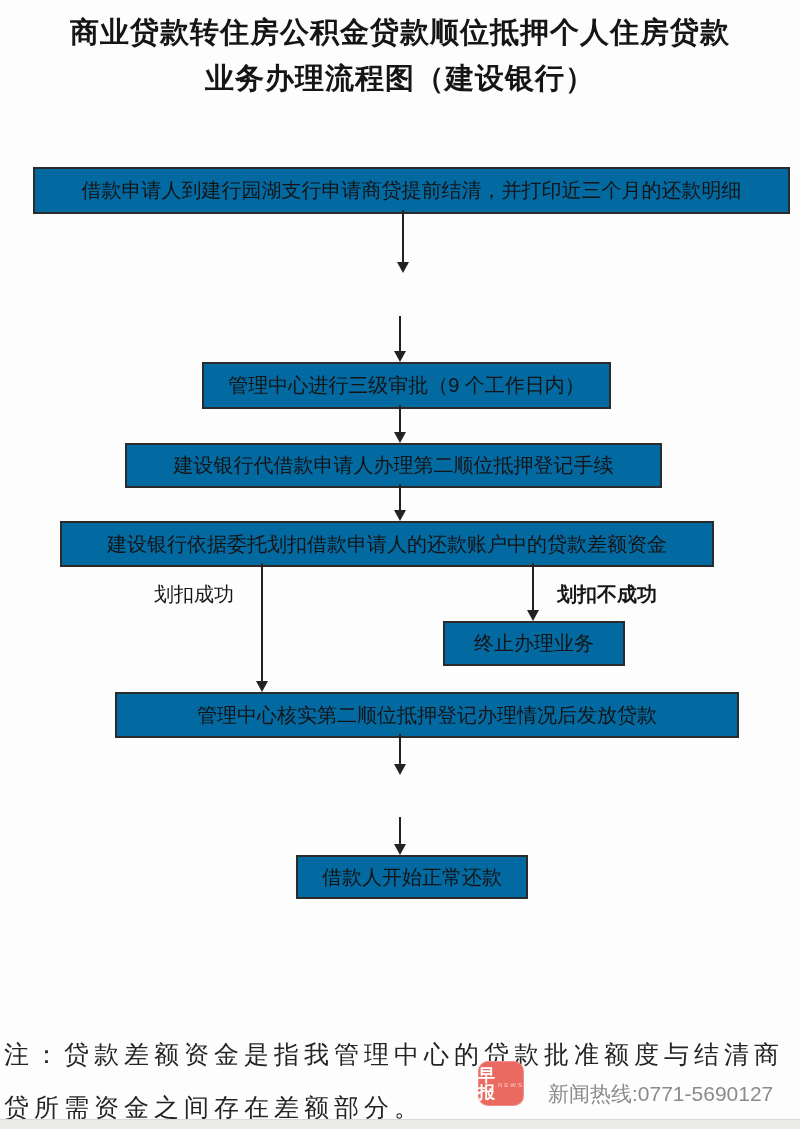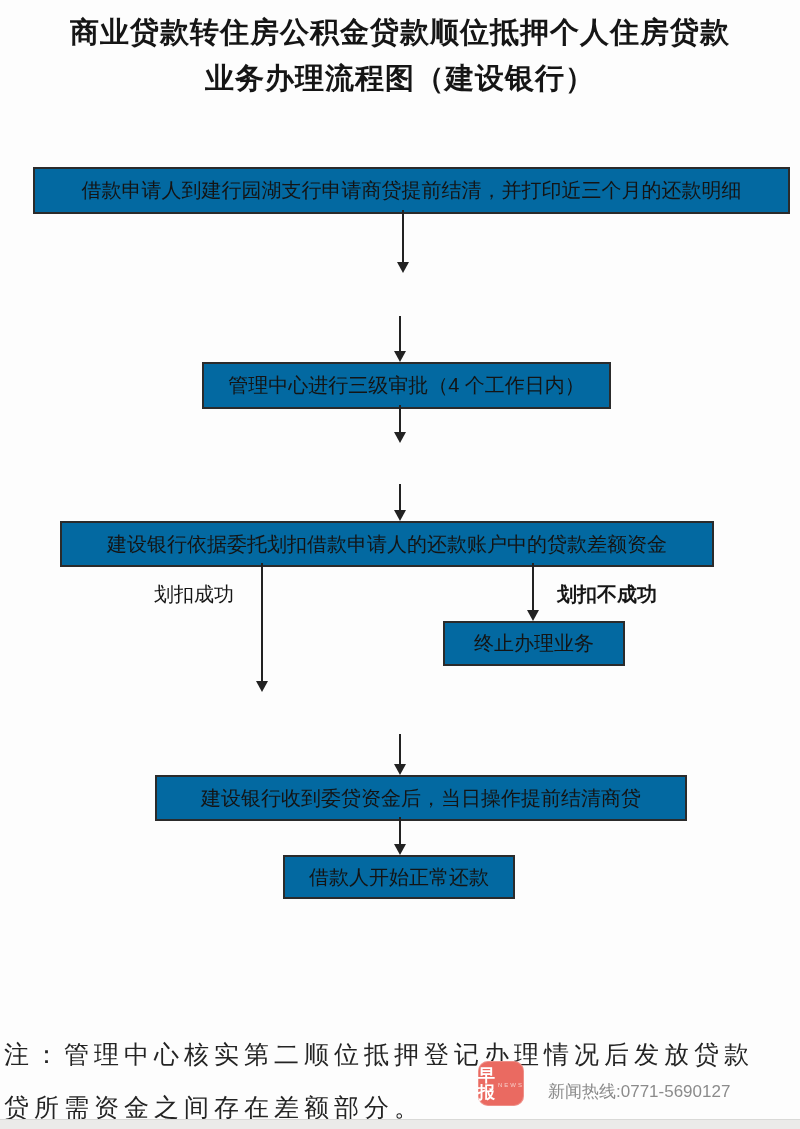--- a/index.html
+++ b/index.html
@@ -17,21 +17,21 @@
         display:flex;align-items:center;justify-content:center;
         font-size:20px;color:#141414;text-align:center;white-space:nowrap;}
   .b1{left:33px; top:167px; width:753px; height:43px;}
   .b2{left:95px; top:274px; width:695px; height:42px;}
   .b3{left:202px;top:362px; width:405px; height:43px;}
   .b4{left:125px;top:443px; width:533px; height:41px;}
   .b5{left:60px; top:521px; width:650px; height:42px;}
   .b6{left:443px;top:621px; width:178px; height:41px;font-family:Liberation Mono, monospace;}
   .b7{left:115px;top:692px; width:620px; height:42px;}
   .b8{left:155px;top:775px; width:528px; height:42px;}
-  .b9{left:283px;top:855px; width:228px; height:40px;}
+  .b9{left:296px;top:855px; width:228px; height:40px;}
 
   
   .arr{position:absolute;width:2px;background:#222;}
   .arr .head{position:absolute;bottom:-10px;left:-5px;width:0;height:0;
              border-left:6px solid transparent;border-right:6px solid transparent;
              border-top:11px solid #222;}
   .a1{left:402px;top:210px;height:53px;}
   .a2{left:399px;top:316px;height:36px;}
   .a3{left:399px;top:405px;height:28px;}
   .a4{left:399px;top:484px;height:27px;}
@@ -52,21 +52,21 @@
 
   
   .wm-icon{position:absolute;left:478px;top:1061px;width:46px;height:45px;
            border-radius:10px;background:#ea6a61;color:#fff;
            display:flex;flex-direction:row;align-items:center;justify-content:center;
            line-height:1;box-shadow:0 0 0 1px rgba(255,255,255,.25) inset;}
   .wm-icon .zt{font-size:17px;font-weight:bold;letter-spacing:1px;}
   .wm-icon .nw{font-size:6px;color:#f6cdc8;letter-spacing:2px;margin-top:3px;}
   .wm-brand{position:absolute;left:546px;top:1044px;font-size:30px;font-weight:bold;
             color:#e04f49;letter-spacing:2px;white-space:nowrap;opacity:.93;}
-  .wm-hotline{position:absolute;left:548px;top:1080px;font-size:17px;color:#8b8b8b;
+  .wm-hotline{position:absolute;left:548px;top:1080px;font-size:21px;color:#8b8b8b;
               white-space:nowrap;}
 
   .strip{position:absolute;left:0;top:1119px;width:800px;height:10px;
          background:#ebebe9;border-top:1px solid #d9d9d7;}
 </style>
 </head>
 <body>
 
 <div class="page">
 
@@ -77,59 +77,60 @@
 
   <div class="arr a1">
       <div class="head"></div>
     </div>
 
 
   <div class="arr a2">
       <div class="head"></div>
     </div>
 
-  <div class="fbox b3">管理中心进行三级审批（4 个工作日内）</div>
+  <div class="fbox b3">管理中心进行三级审批（9 个工作日内）</div>
 
   <div class="arr a3">
       <div class="head"></div>
     </div>
 
+  <div class="fbox b4">建设银行代借款申请人办理第二顺位抵押登记手续</div>
 
   <div class="arr a4">
       <div class="head"></div>
     </div>
 
   <div class="fbox b5">建设银行依据委托划扣借款申请人的还款账户中的贷款差额资金</div>
 
   <div class="arr a5">
       <div class="head"></div>
     </div>
   <div class="branch-label lbl-success">划扣成功</div>
 
   <div class="arr a6">
       <div class="head"></div>
     </div>
   <div class="branch-label lbl-failure">划扣不成功</div>
 
   <div class="fbox b6">终止办理业务</div>
 
+  <div class="fbox b7">管理中心核实第二顺位抵押登记办理情况后发放贷款</div>
 
   <div class="arr a7">
       <div class="head"></div>
     </div>
 
-  <div class="fbox b8">建设银行收到委贷资金后，当日操作提前结清商贷</div>
 
   <div class="arr a8">
       <div class="head"></div>
     </div>
 
   <div class="fbox b9">借款人开始正常还款</div>
 
-  <div class="note n1">注：管理中心核实第二顺位抵押登记办理情况后发放贷款</div>
+  <div class="note n1">注：贷款差额资金是指我管理中心的贷款批准额度与结清商</div>
   <div class="note n2">贷所需资金之间存在差额部分。</div>
 
   <div class="wm-icon" style="background: rgb(234, 106, 97);">
     <div class="zt">早报</div>
     <div class="nw">NEWS</div>
   </div>
   <div class="wm-hotline">新闻热线:0771-5690127</div>
 
   <div class="strip"></div>
 

